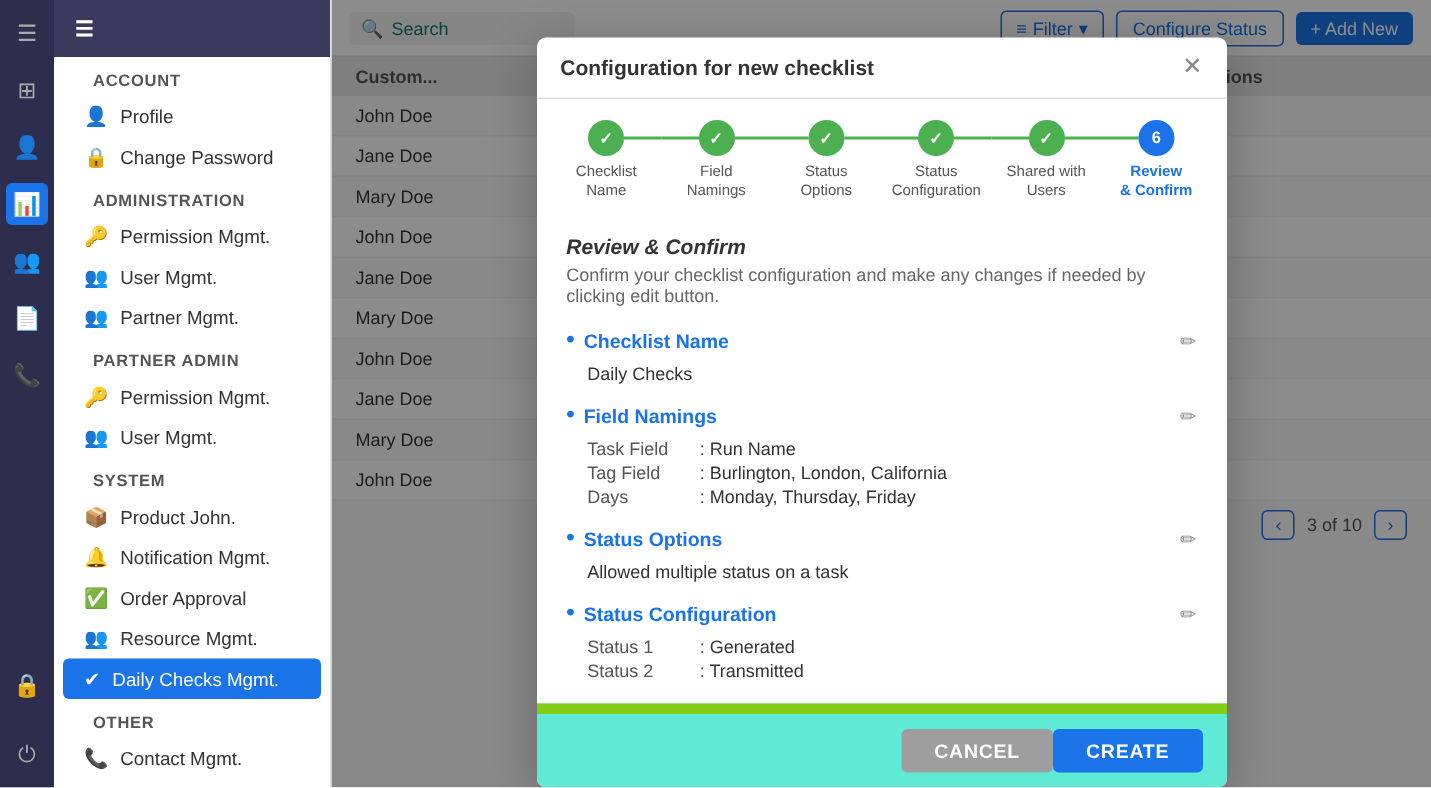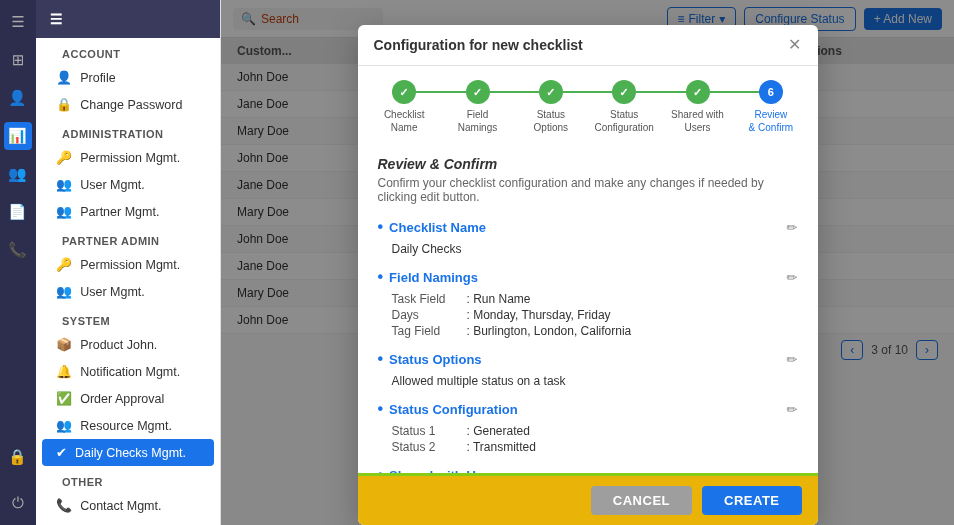--- a/index.html
+++ b/index.html
@@ -230,21 +230,21 @@
     }
     .step-circle.done { background: #4caf50; color: #fff; }
     .step-circle.active { background: #1a73e8; color: #fff; }
     .step-label {
       font-size: 10px;
       color: #555;
       text-align: center;
       margin-top: 4px;
       line-height: 1.3;
     }
-    .step-label.active { color: #1a73e8; font-weight: normal; }
+    .step-label.active { color: #1a73e8; font-weight: bold; }
 
     
     .modal-body {
       flex: 1;
       overflow-y: auto;
       padding: 12px 20px;
     }
     .review-title {
       font-size: 14px;
       font-weight: bold;
@@ -296,23 +296,22 @@
     }
     .field-label { width: 75px; color: #555; }
     .field-value { color: #333; }
     .section-block { margin-bottom: 12px; }
 
     
     .modal-footer {
       display: flex;
       justify-content: flex-end;
       padding: 10px 16px;
-      border-top: 3px solid #84cc16;
-      gap: 10px;
-      background: #eab308;
+      border-top: 7px solid #84cc16;
+      background: #5eead4;
     }
     .btn-cancel {
       background: #9e9e9e;
       color: #fff;
       border: none;
       border-radius: 4px;
       padding: 7px 22px;
       font-size: 13px;
       font-weight: bold;
       cursor: pointer;
@@ -411,21 +410,21 @@
     <span class="icon">📞</span>
     <span>Contact Mgmt.</span>
   </div>
 </div>
 
 <div class="main-content">
 
   <div class="header">
     <div class="search-box">
       <span>🔍</span>
-      <span style="color:#c2410c;">Search</span>
+      <span style="color:#0f766e;">Search</span>
     </div>
     <div style="flex:1;"></div>
     <button class="btn-outline">
       <span>≡</span>
       <span>Filter</span>
       <span>▾</span>
     </button>
     <button class="btn-outline">
       <span>Configure Status</span>
     </button>
@@ -589,26 +588,26 @@
         <div class="section-block">
           <div class="section-header">
             <div class="section-title">Field Namings</div>
             <span class="edit-icon">✏</span>
           </div>
           <div class="field-row">
             <span class="field-label">Task Field</span>
             <span class="field-value">: Run Name</span>
           </div>
           <div class="field-row">
+            <span class="field-label">Tag Field</span>
+            <span class="field-value">: Burlington, London, California</span>
+          </div>
+          <div class="field-row">
             <span class="field-label">Days</span>
             <span class="field-value">: Monday, Thursday, Friday</span>
-          </div>
-          <div class="field-row">
-            <span class="field-label">Tag Field</span>
-            <span class="field-value">: Burlington, London, California</span>
           </div>
         </div>
 
         <div class="section-block">
           <div class="section-header">
             <div class="section-title">Status Options</div>
             <span class="edit-icon">✏</span>
           </div>
           <div class="section-value">Allowed multiple status on a task</div>
         </div>

